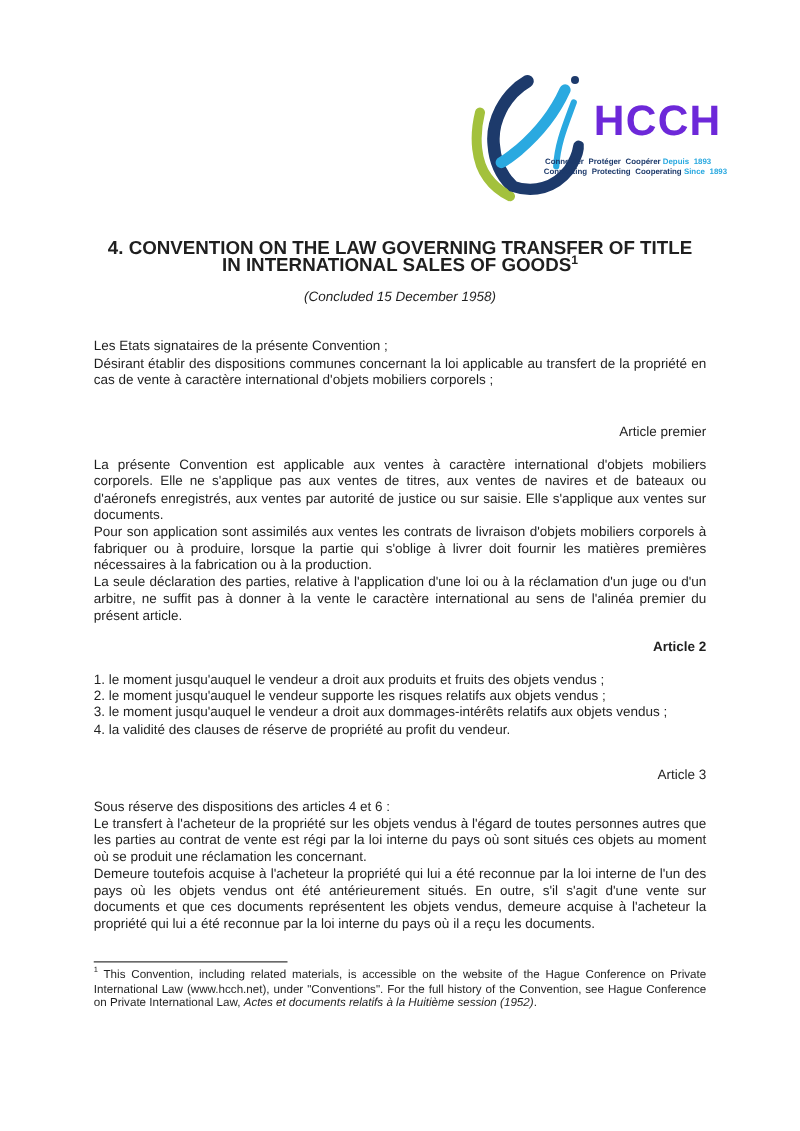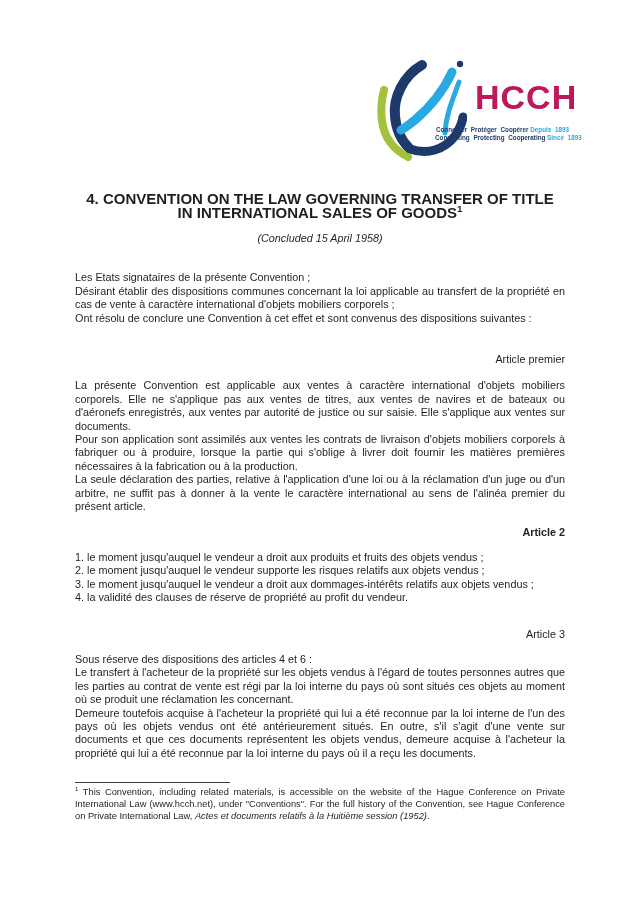--- a/index.html
+++ b/index.html
@@ -10,21 +10,21 @@
     background: #ffffff;
     font-family: "Liberation Sans", sans-serif;
     color: #1f1f1f;
     overflow: hidden;
   }
   
   .logo { position: absolute; top: 58px; left: 375px; width: 198px; height: 106px; }
   .logo-svg { position: absolute; top: 0; left: 0; }
   .wordmark {
     position: absolute; left: 100px; top: 22px;
-    font-size: 34px; font-weight: bold; color: #be185d;
+    font-size: 34px; font-weight: bold; color: #6d28d9;
     letter-spacing: 1px; line-height: 1;
   }
   .tagline {
     position: absolute; left: 60px; top: 68px; width: 134px;
     text-align: right; font-size: 6.3px; line-height: 7.6px;
     font-weight: bold; color: #1d3a6b; white-space: nowrap;
   }
   .tagline span { word-spacing: 2px; }
   .tagline .accent { color: #2aa9e0; }
   
@@ -68,26 +68,25 @@
   </div>
 
   <div class="content">
 
 
     <div class="doc-title">
       <div>4. CONVENTION ON THE LAW GOVERNING TRANSFER OF TITLE</div>
       <div><span>IN INTERNATIONAL SALES OF GOODS</span><sup>1</sup></div>
     </div>
 
-    <div class="center italic concluded">(Concluded 15 April 1958)</div>
+    <div class="center italic concluded">(Concluded 15 December 1958)</div>
 
     <div class="preamble">
       <div>Les Etats signataires de la présente Convention ;</div>
       <div>Désirant établir des dispositions communes concernant la loi applicable au transfert de la propriété en cas de vente à caractère international d'objets mobiliers corporels ;</div>
-      <div>Ont résolu de conclure une Convention à cet effet et sont convenus des dispositions suivantes :</div>
     </div>
 
     <div class="article-heading">Article premier</div>
     <div class="article-body">
       <div>La présente Convention est applicable aux ventes à caractère international d'objets mobiliers corporels. Elle ne s'applique pas aux ventes de titres, aux ventes de navires et de bateaux ou d'aéronefs enregistrés, aux ventes par autorité de justice ou sur saisie. Elle s'applique aux ventes sur documents.</div>
       <div>Pour son application sont assimilés aux ventes les contrats de livraison d'objets mobiliers corporels à fabriquer ou à produire, lorsque la partie qui s'oblige à livrer doit fournir les matières premières nécessaires à la fabrication ou à la production.</div>
       <div>La seule déclaration des parties, relative à l'application d'une loi ou à la réclamation d'un juge ou d'un arbitre, ne suffit pas à donner à la vente le caractère international au sens de l'alinéa premier du présent article.</div>
     </div>
 
     <div class="article-heading h2">Article 2</div>

